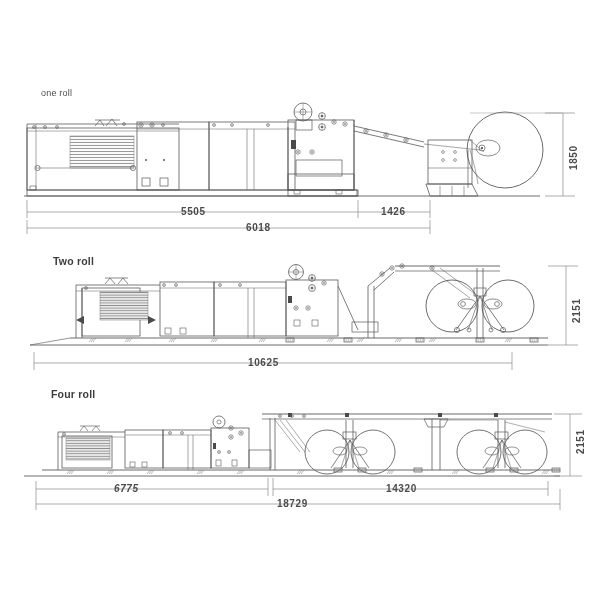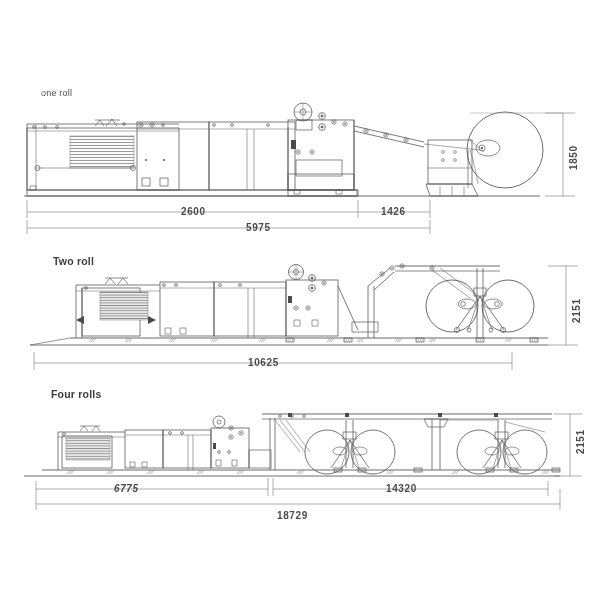--- a/index.html
+++ b/index.html
@@ -404,28 +404,28 @@
       <line x1="570" y1="414" x2="570" y2="476" stroke="#8a8a8a" stroke-width="0.7"></line>
       <line x1="554" y1="414" x2="582" y2="414" stroke="#8a8a8a" stroke-width="0.7"></line>
       <line x1="554" y1="476" x2="582" y2="476" stroke="#8a8a8a" stroke-width="0.7"></line>
     </g>
   </svg>
 
   <div class="lbl sec-title" style="left:41px;top:88px;">one roll</div>
 
   <div class="lbl sec-title big" style="left:53px;top:255px;">Two roll</div>
 
-  <div class="lbl sec-title big" style="left:51px;top:388px;">Four rolls</div>
-
-  <div class="lbl dim-text" style="left:181px;top:206px;">2600</div>
+  <div class="lbl sec-title big" style="left:51px;top:388px;">Four roll</div>
+
+  <div class="lbl dim-text" style="left:181px;top:206px;">5505</div>
   <div class="lbl dim-text" style="left:381px;top:206px;">1426</div>
-  <div class="lbl dim-text" style="left:246px;top:222px;">5975</div>
+  <div class="lbl dim-text" style="left:246px;top:222px;">6018</div>
   <div class="lbl dim-text vert" style="left:568px;top:170px;">1850</div>
 
   <div class="lbl dim-text" style="left:248px;top:357px;">10625</div>
   <div class="lbl dim-text vert" style="left:571px;top:323px;">2151</div>
 
   <div class="lbl dim-text" style="left:114px;top:483px;font-style:italic;">6775</div>
   <div class="lbl dim-text" style="left:386px;top:483px;">14320</div>
-  <div class="lbl dim-text" style="left:277px;top:498px;margin-top:12px;">18729</div>
+  <div class="lbl dim-text" style="left:277px;top:498px;">18729</div>
   <div class="lbl dim-text vert" style="left:575px;top:454px;">2151</div>
 
 </div>
 
 </body></html>

